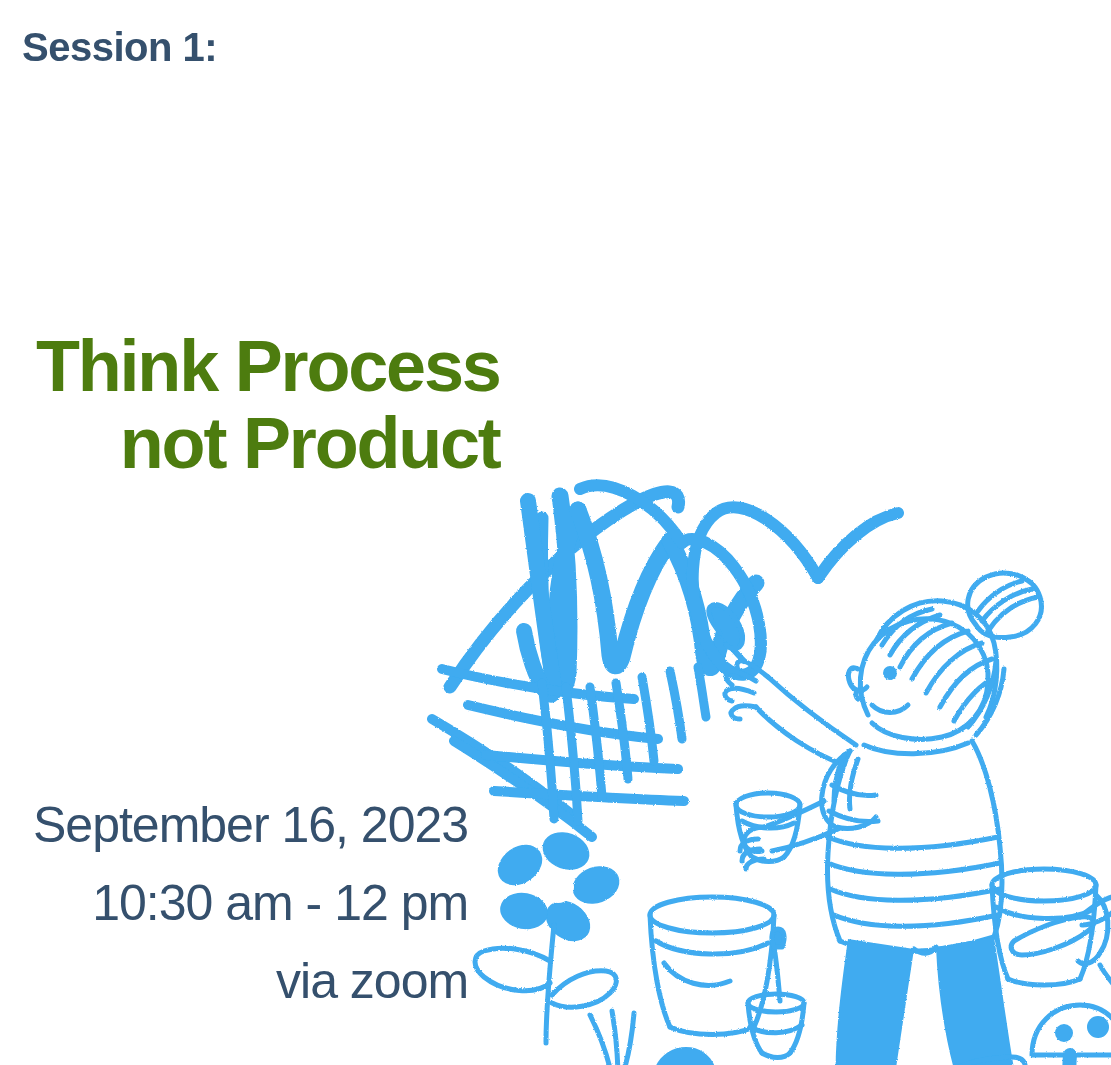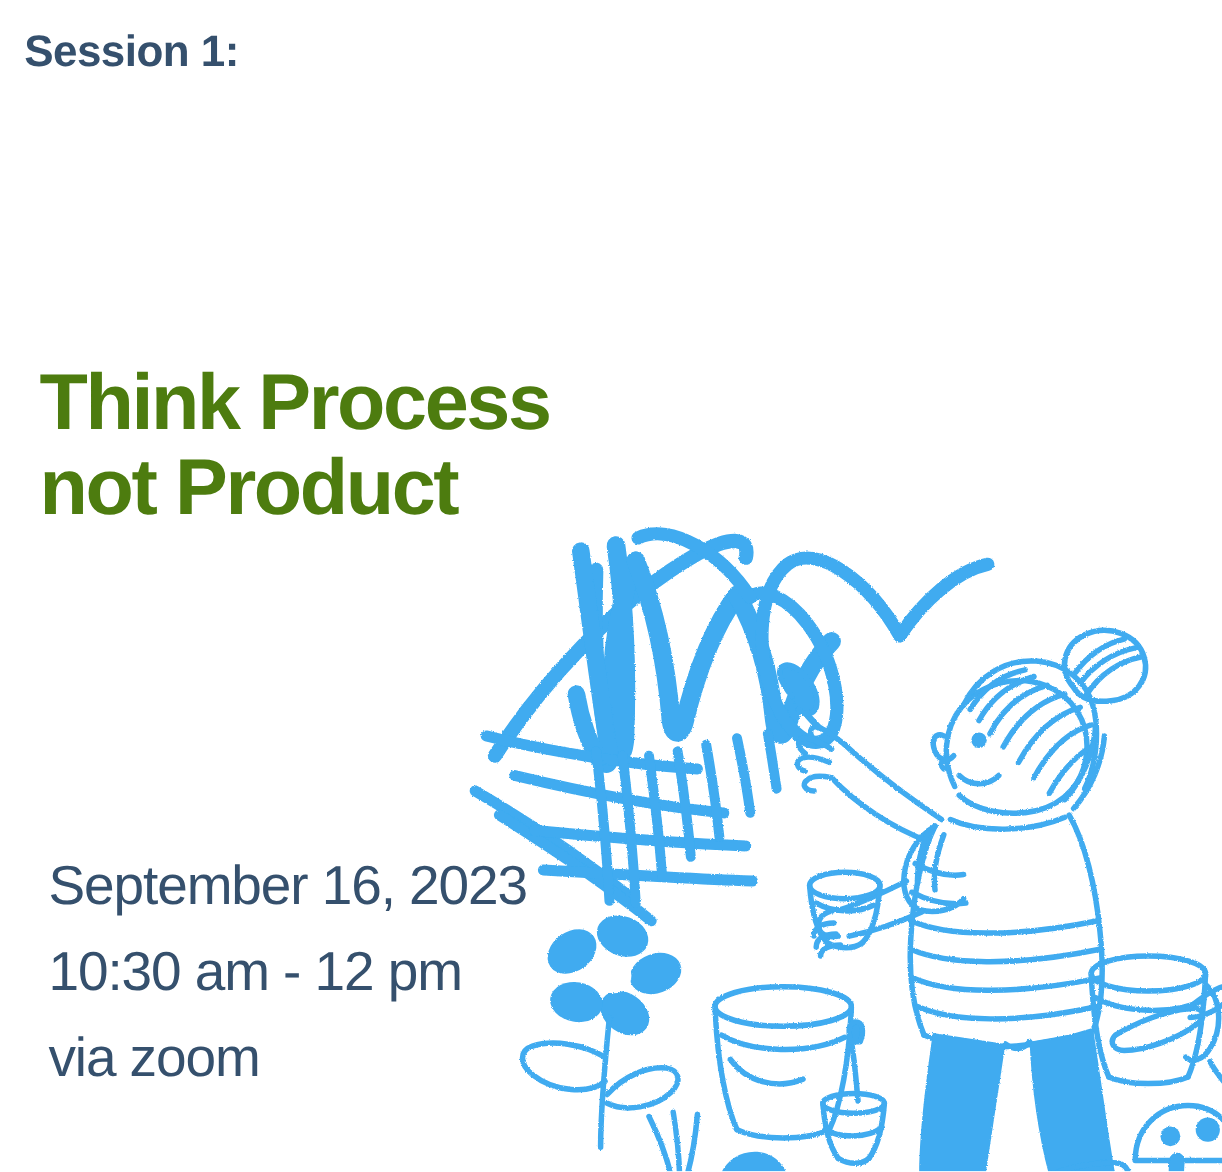--- a/index.html
+++ b/index.html
@@ -14,20 +14,21 @@
     overflow: hidden;
     font-family: "Liberation Sans", sans-serif;
     -webkit-font-smoothing: antialiased;
   }
   .poster {
     position: relative;
     width: 1111px;
     height: 1065px;
     background: #ffffff;
     overflow: hidden;
+    text-align: right;
   }
 
   
   .session-label {
     position: absolute;
     left: 22px;
     top: 24px;
     font-size: 40px;
     font-weight: 700;
     letter-spacing: -0.5px;
@@ -56,24 +57,23 @@
     font-weight: 700;
     letter-spacing: -2.2px;
     color: #4d7c0f;
     line-height: 1.07;
     white-space: pre-line;
   }
 
   .schedule {
     position: absolute;
     left: 33px;
-    top: 780px;
+    top: 800px;
     color: #35506d;
     line-height: 1.0;
-    margin-left: 11px;
   }
   .schedule-line {
     font-size: 50px;
     font-weight: 400;
     letter-spacing: -1px;
     white-space: nowrap;
     margin-bottom: 28px;
   }
   .schedule-line:last-child { margin-bottom: 0; }
 

